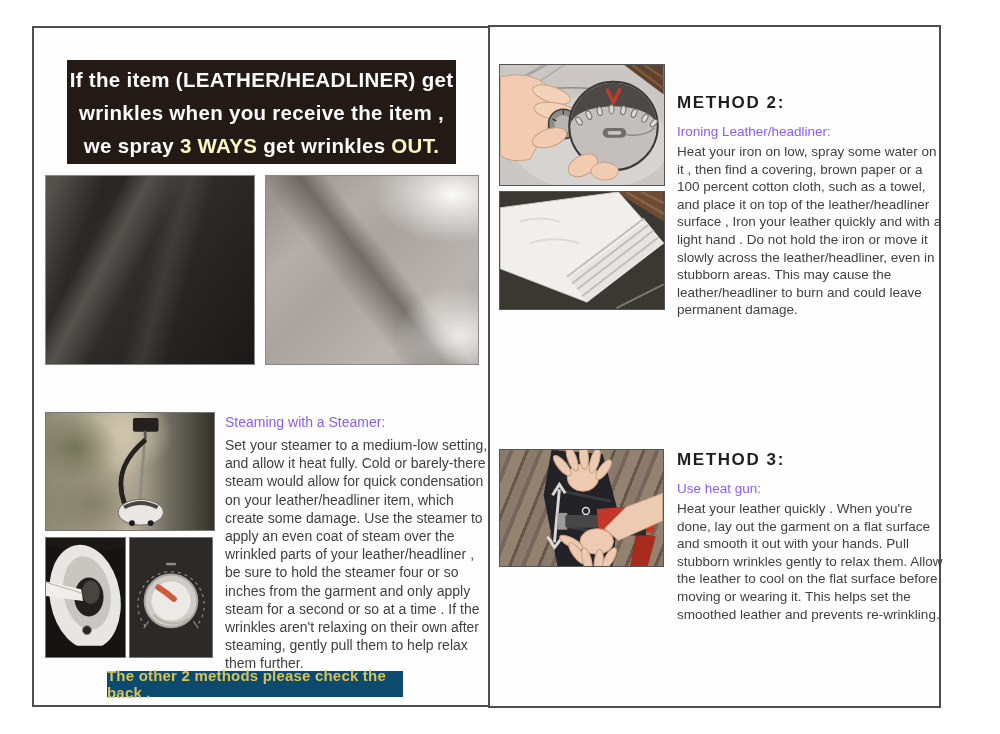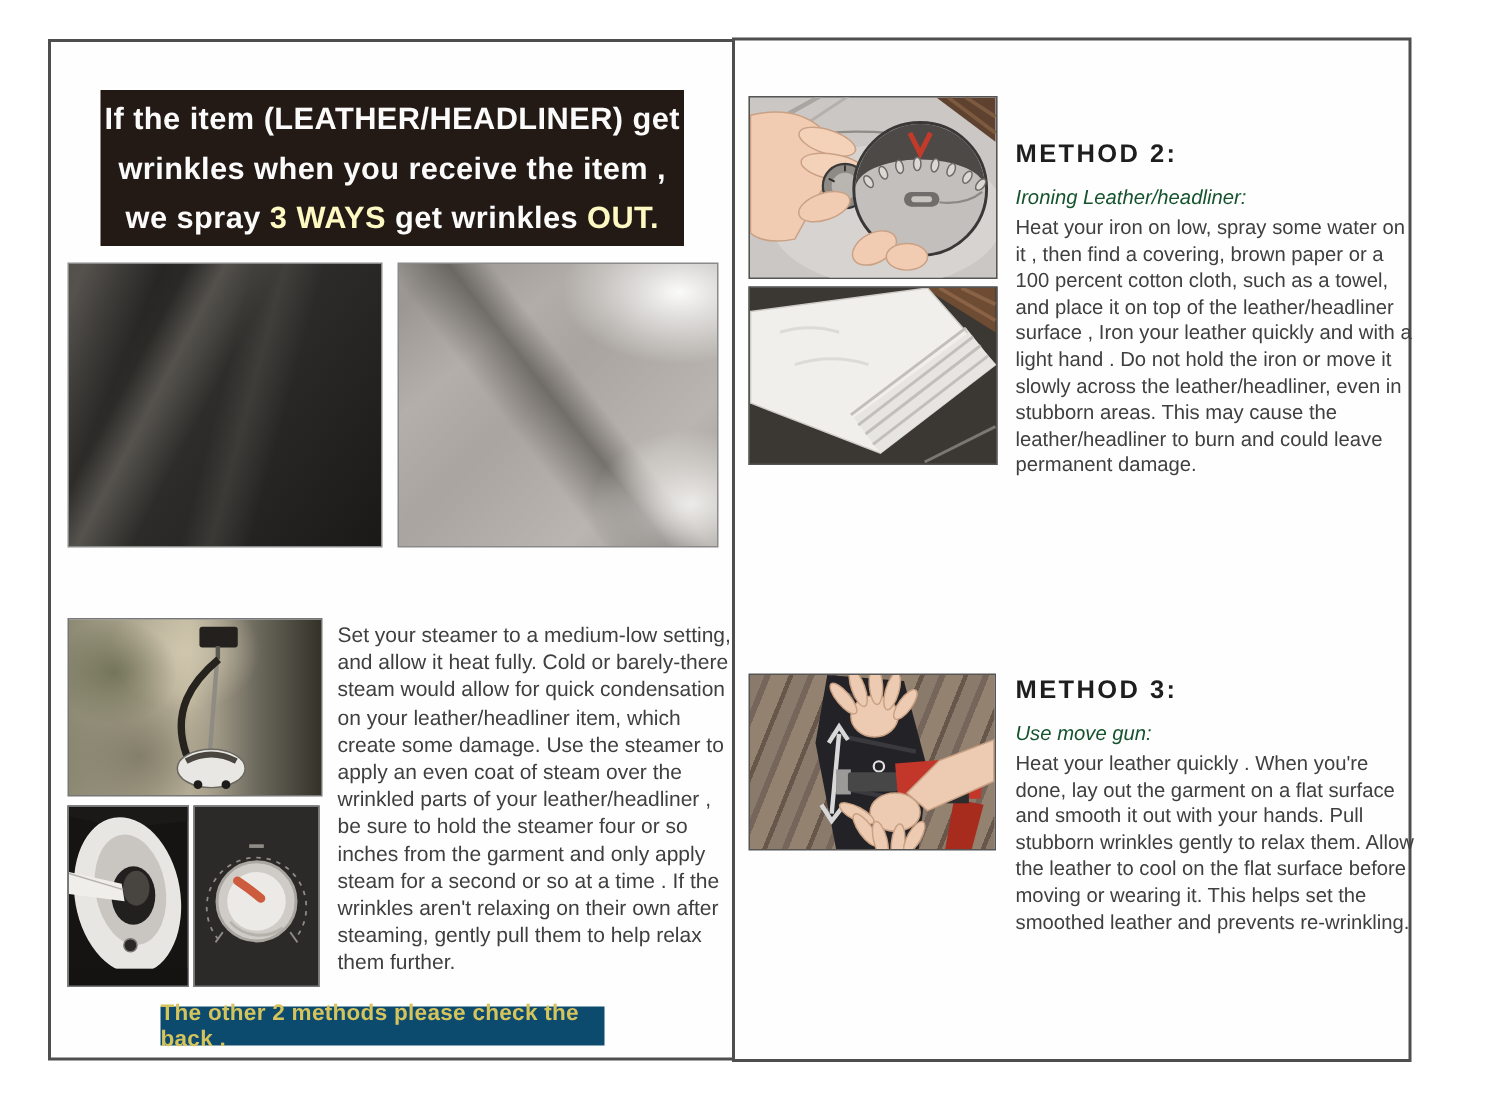--- a/index.html
+++ b/index.html
@@ -48,21 +48,21 @@
       radial-gradient(80px 70px at 28% 78%, rgba(118,114,95,.75), rgba(118,114,95,0) 70%),
       linear-gradient(90deg, #8d8a74 0%, #c2b8a1 48%, #6d6a5e 74%, #343129 100%);
   }
   .nozzle-photo{left:11px;top:509px;width:81px;height:121px;border:1px solid #777;background:#161412;}
   .dial-photo{left:95px;top:509px;width:84px;height:121px;border:1px solid #777;background:#2c2a28;}
   .photo svg{display:block;width:100%;height:100%;}
 
   
   .method-col{position:absolute;}
   .m-heading{font-weight:bold;font-size:17px;letter-spacing:1.6px;color:#1e1e1e;margin:0 0 11px 0;}
-  .m-sub{font-size:13.5px;color:#14532d;margin:0 0 4px 0;font-style:italic;}
+  .m-sub{font-size:13.5px;color:#8b5cf6;margin:0 0 4px 0;}
   .m-body{font-size:13.5px;line-height:17.6px;color:#3f3f3f;margin:0;}
   #method1-col{left:191px;top:386px;width:266px;}
   #method1-col .m-sub{margin-bottom:6px;font-size:14px;}
   #method1-col .m-body{font-size:14px;line-height:18.2px;}
   #method2-col{left:187px;top:66px;width:266px;}
   #method3-col{left:187px;top:391px;width:268px;margin-top:32px;}
 
   
   .footer-banner{
     position:absolute;left:73px;top:643px;width:296px;height:26px;background:#0c4a6e;
@@ -126,20 +126,21 @@
       <path d="M14,92 L19,85 M70,92 L65,85" stroke="#8f8c87" stroke-width="1.2"></path>
       <circle cx="42" cy="64" r="27" fill="#cfccc7"></circle>
       <circle cx="42" cy="64" r="27" fill="none" stroke="#a9a6a0" stroke-width="2"></circle>
       <circle cx="42" cy="64" r="20" fill="#eceae6"></circle>
       <path d="M29,50 Q38,56 45,62" stroke="#cd5b3d" stroke-width="6" stroke-linecap="round" fill="none"></path>
       <path d="M24,78 A27,27 0 0 0 60,82" fill="none" stroke="#b5b2ac" stroke-width="2"></path>
     </svg>
   </div>
 
   <div class="method-col" id="method1-col">
+    <p class="m-sub">Steaming with a Steamer:</p>
     <p class="m-body">Set your steamer to a medium-low setting, and allow it heat fully. Cold or barely-there steam would allow for quick condensation on your leather/headliner item, which create some damage. Use the steamer to apply an even coat of steam over the wrinkled parts of your leather/headliner , be sure to hold the steamer four or so inches from the garment and only apply steam for a second or so at a time . If the wrinkles aren't relaxing on their own after steaming, gently pull them to help relax them further.</p>
   </div>
 
   <div class="footer-banner">
     <span>The other 2 methods please check the back .</span>
   </div>
 </div>
 
 <div class="panel" id="right-page">
 
@@ -198,21 +199,21 @@
   </div>
 
   <div class="method-col" id="method2-col">
     <h2 class="m-heading">METHOD 2:</h2>
     <p class="m-sub">Ironing Leather/headliner:</p>
     <p class="m-body">Heat your iron on low,  spray some water on it , then find a covering, brown paper or a 100 percent cotton cloth, such as a towel, and place it on top of the leather/headliner surface , Iron your leather quickly and with a light hand . Do not hold the iron or move it slowly across the leather/headliner, even in stubborn areas. This may cause the leather/headliner to burn and could leave permanent damage.</p>
   </div>
 
   <div class="method-col" id="method3-col">
     <h2 class="m-heading">METHOD 3:</h2>
-    <p class="m-sub">Use move gun:</p>
+    <p class="m-sub">Use heat gun:</p>
     <p class="m-body">Heat your leather quickly . When you're done, lay out the garment on a flat surface and smooth it out with your hands. Pull stubborn wrinkles gently to relax them. Allow the leather to cool on the flat surface before moving or wearing it. This helps set the smoothed leather and prevents re-wrinkling.</p>
   </div>
 
   <div class="photo heatgun-illus">
     <svg viewBox="0 0 165 118">
       <polygon points="52,0 104,4 120,64 114,118 58,118 44,46" fill="#232227"></polygon>
       <path d="M60,12 L100,22 M54,40 L112,52 M58,76 L110,86" stroke="#3a393e" stroke-width="3"></path>
       <line x1="60" y1="40" x2="55" y2="94" stroke="#d8d8d8" stroke-width="3"></line>
       <polyline points="53,46 60,35 66,44" fill="none" stroke="#d8d8d8" stroke-width="3"></polyline>
       <polyline points="48,88 55,99 62,90" fill="none" stroke="#d8d8d8" stroke-width="3"></polyline>

